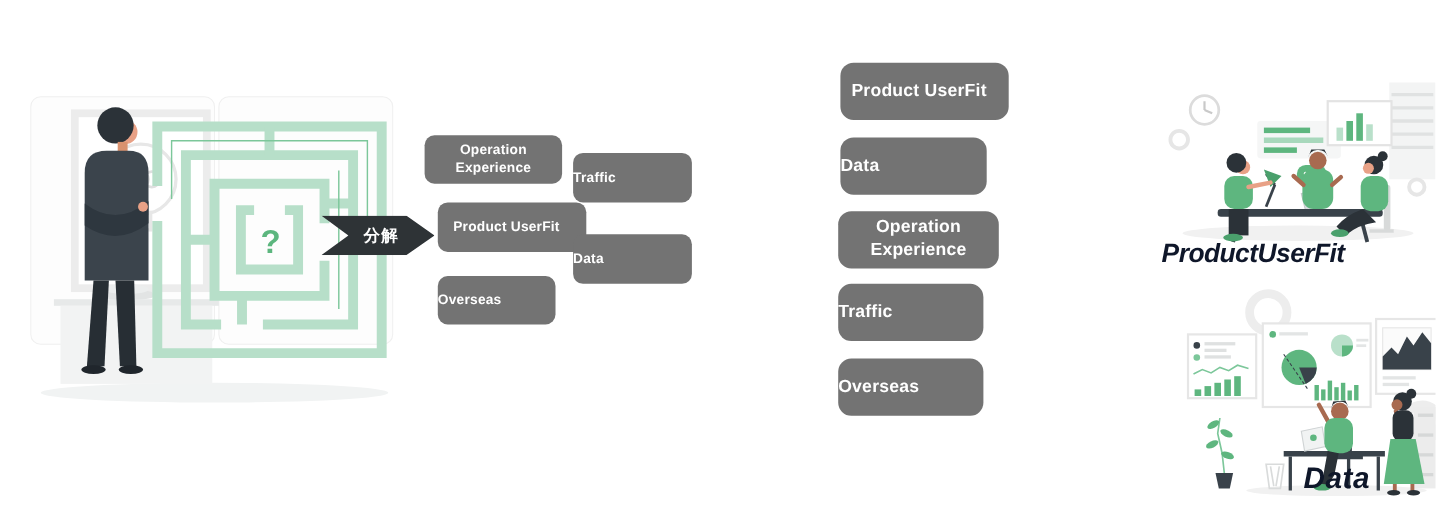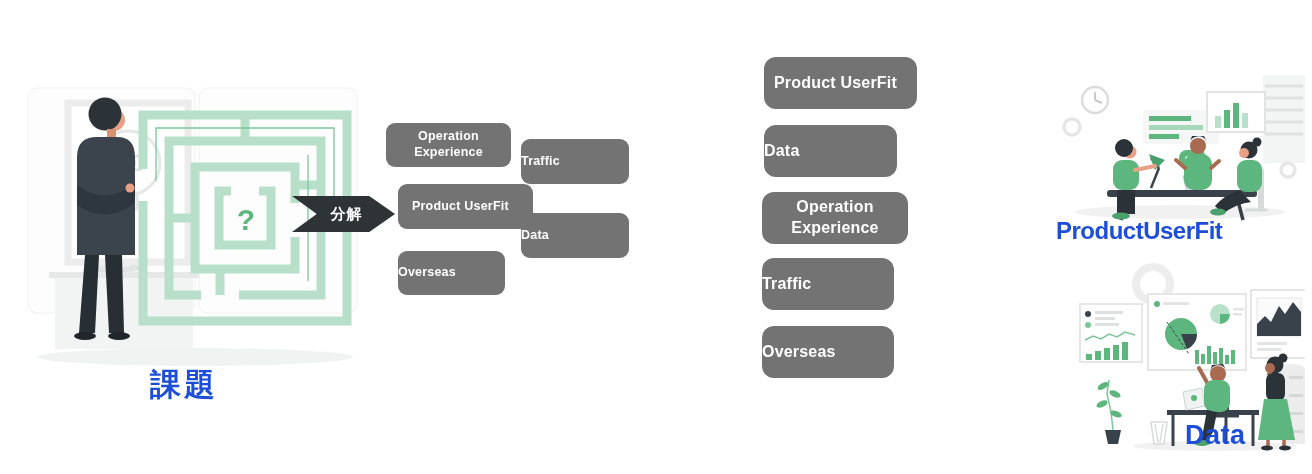--- a/index.html
+++ b/index.html
@@ -30,23 +30,24 @@
     display:flex;align-items:center;justify-content:center;
     font-size:15px;
     letter-spacing:1px;
     padding-left:6px;
   }
   .flow-arrow.notch-a{clip-path:polygon(0 0,75% 0,100% 50%,75% 100%,0 100%,24% 50%);}
   .flow-arrow.notch-b{clip-path:polygon(0 0,80% 0,100% 50%,80% 100%,0 100%,18% 50%);}
 
   .caption{
     position:absolute;
-    color:#1d4ed8;
+    color:#0f172a;
     font-weight:bold;
     white-space:nowrap;
+    font-style:italic;
   }
   .caption.problem{font-size:31px;letter-spacing:3px;}
   .caption.team-top{font-size:24px;letter-spacing:-0.5px;}
   .caption.team-bottom{font-size:27px;letter-spacing:0.5px;}
 
   .illu{position:absolute;}
 </style>
 </head>
 <body>
 
@@ -97,21 +98,20 @@
       <rect x="82" y="44" width="9" height="10" fill="#d9926f"></rect>
       <path d="M 52,72 Q 52,52 72,52 L 92,52 Q 110,52 110,72 L 110,170 L 52,170 Z" fill="#3b444c"></path>
       <path d="M 52,100 Q 81,122 110,98 L 110,118 Q 81,140 52,120 Z" fill="#2e373f"></path>
       <circle cx="105" cy="103" r="4.5" fill="#e8a186"></circle>
       <polygon points="60,170 54,248 70,248 74,170" fill="#272e34"></polygon>
       <polygon points="80,170 84,248 99,248 97,170" fill="#272e34"></polygon>
       <ellipse cx="60" cy="251" rx="11" ry="4" fill="#20262c"></ellipse>
       <ellipse cx="94" cy="251" rx="11" ry="4" fill="#20262c"></ellipse>
     </g>
   </svg>
-  <div class="caption problem" style="left:150px;top:364px;">課題</div>
 
   <div class="flow-arrow notch-a" style="left:292px;top:196px;width:97px;height:36px;">
     <span>分解</span>
   </div>
 
   <div class="chip" style="left:386px;top:123px;width:109px;height:44px;padding:0 8px;">
     <span>Operation Experience</span>
   </div>
   <div class="chip" style="left:398px;top:184px;width:107px;height:45px;padding:0 14px;">
     <span>Product UserFit</span>

